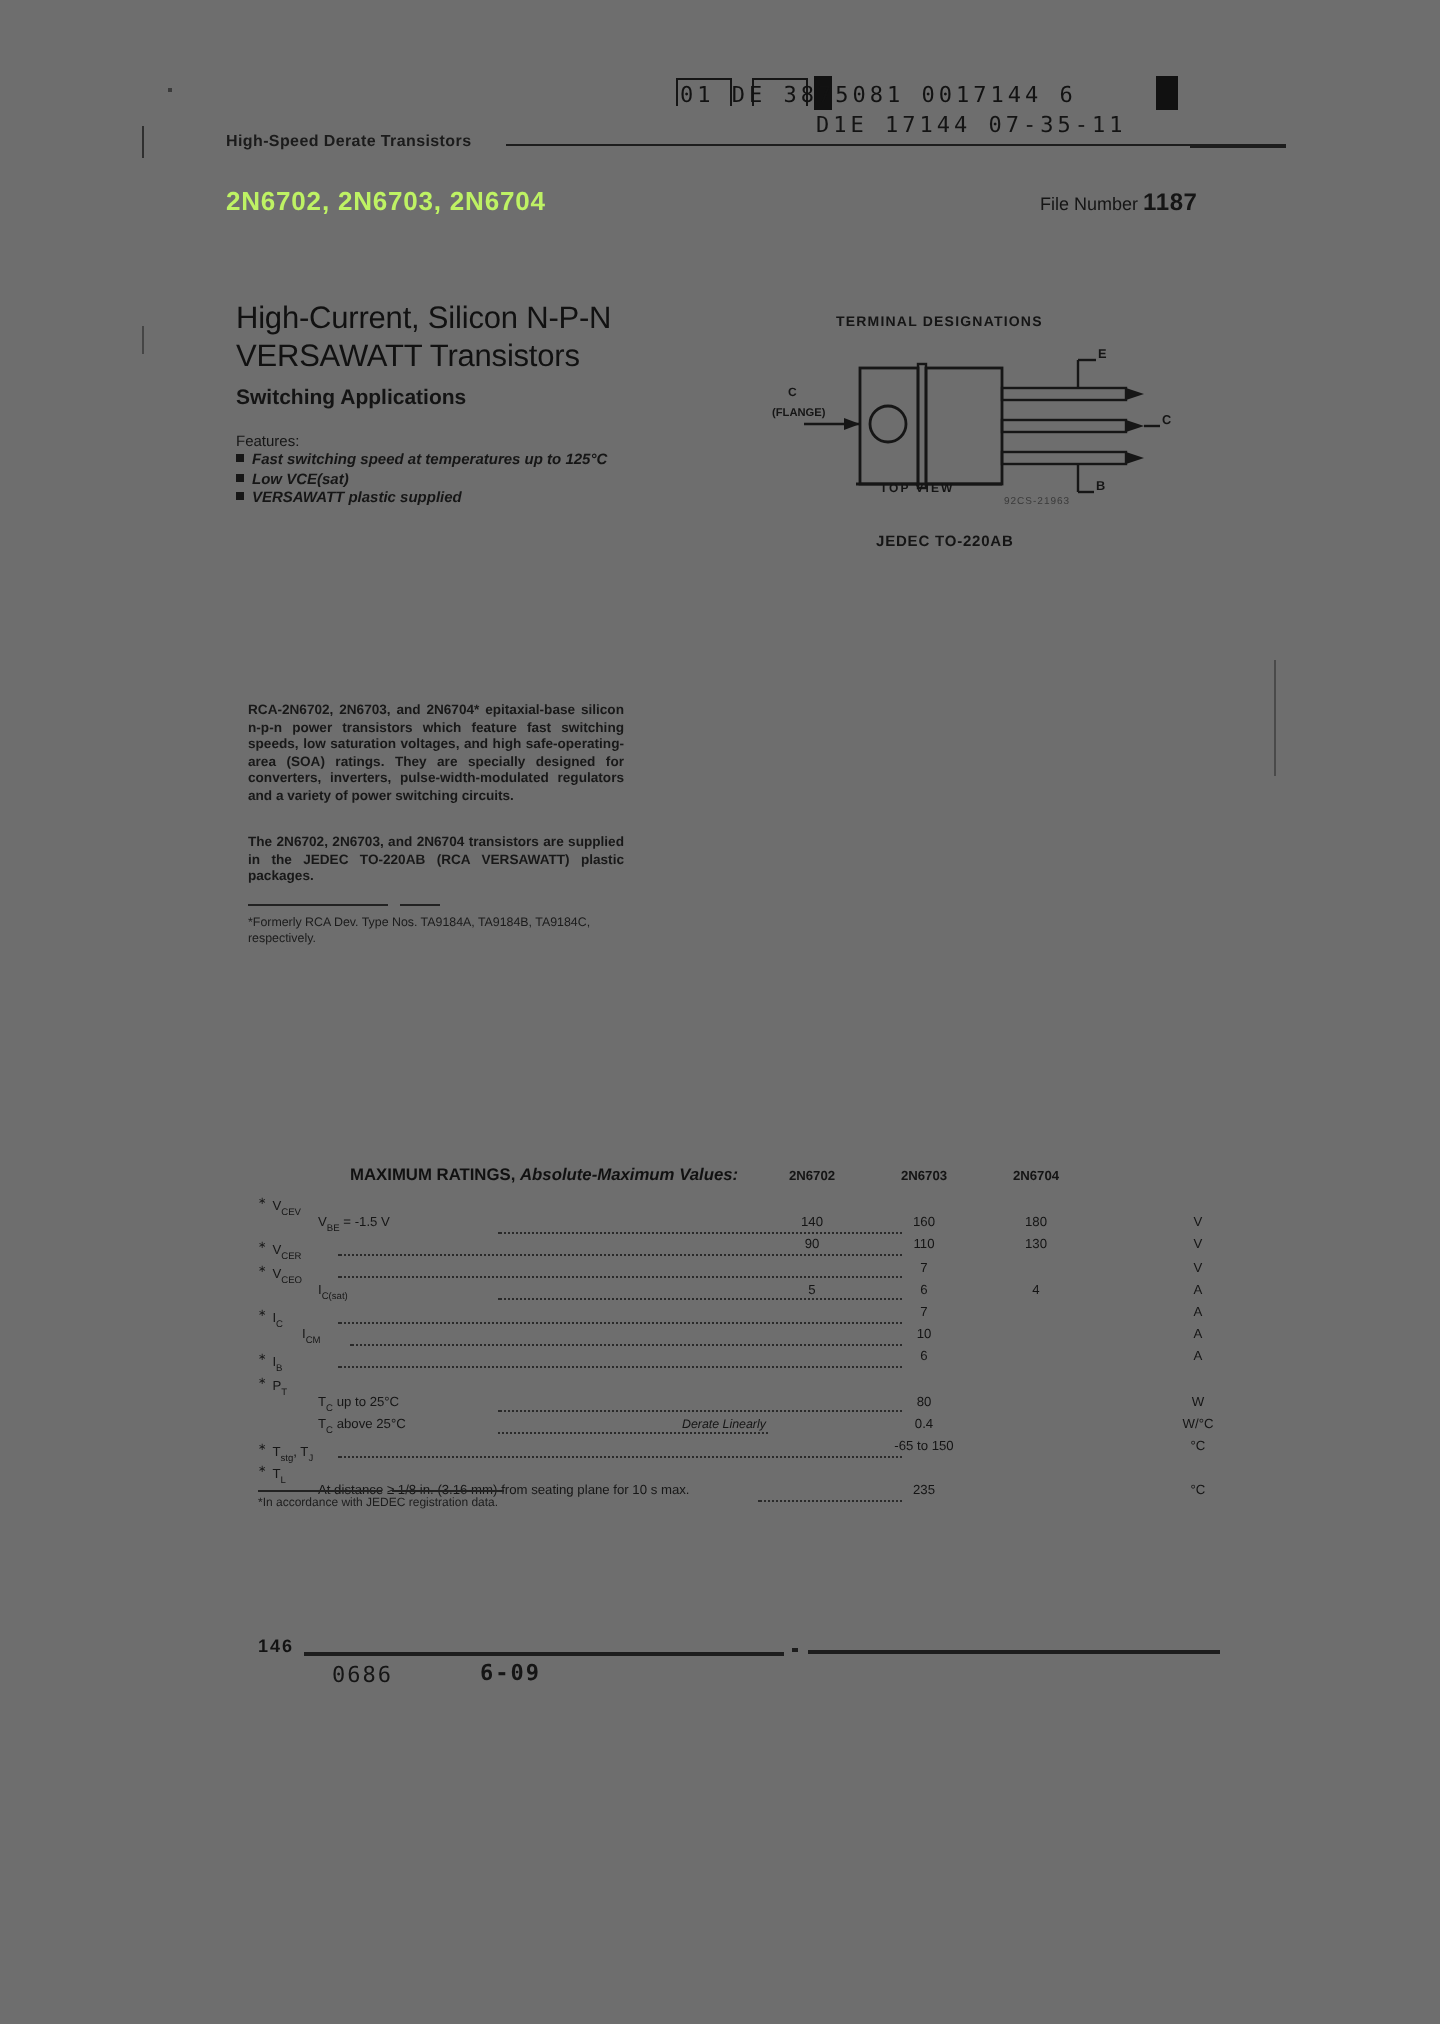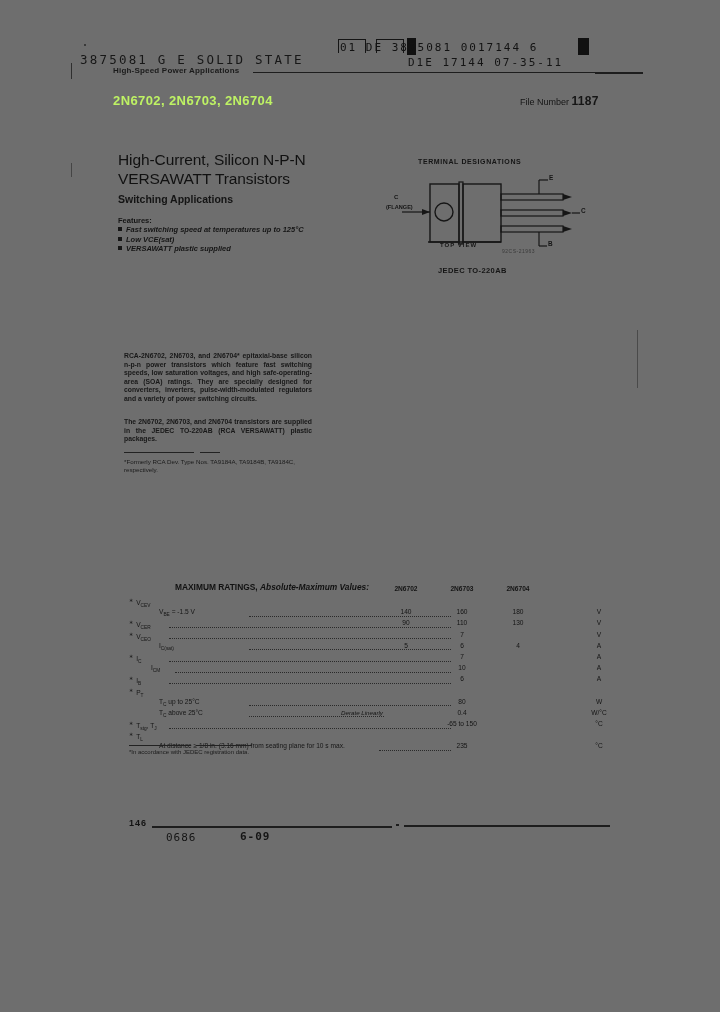--- a/index.html
+++ b/index.html
@@ -49,21 +49,21 @@
   }
   .filenum{left:520px;top:94px;font-size:9px;white-space:nowrap;color:#151515;}
   .filenum b{font-size:12px;letter-spacing:.3px;}
 
   
   .title{
     left:118px;top:150px;width:280px;font-size:15.5px;font-weight:normal;
     line-height:19px;letter-spacing:-.1px;color:#111;
   }
   .subtitle{left:118px;top:193px;font-size:10.5px;font-weight:bold;color:#141414;}
-  .feat-h{left:118px;top:216px;font-size:7.5px;font-weight:bold;color:#151515;}
+  .feat-h{left:118px;top:216px;font-size:7.5px;font-weight:normal;color:#151515;}
   .feats{left:118px;top:225px;width:230px;}
   .feat{
     font-size:7.5px;font-style:italic;font-weight:bold;line-height:9.6px;
     color:#161616;white-space:nowrap;
   }
   .feat .sq{display:inline-block;width:4px;height:4px;background:#161616;
             margin-right:4px;vertical-align:1px;}
 
   
   .td-title{left:418px;top:158px;font-size:7px;font-weight:bold;letter-spacing:.6px;color:#151515;}
@@ -124,22 +124,21 @@
 <div class="page">
 
   <div class="abs ocrbar">
     <div class="ocr-box" style="left:0px;top:1px;"></div>
     <div class="ocr-box" style="left:38px;top:1px;"></div>
     <div class="blk" style="left:69px;top:0px;width:9px;height:17px;"></div>
     <div class="blk" style="left:240px;top:0px;width:11px;height:17px;"></div>
     <div class="ocr-line" style="position:absolute;left:2px;top:3px;">01   DE   3875081 0017144 6</div>
   </div>
 
-  <div class="abs dept">3875081  G E SOLID STATE</div>
-  <div class="abs subdept">High-Speed Power Applications</div>
+  <div class="abs subdept">High-Speed Derate Transistors</div>
   <div class="abs ocr-line2">D1E  17144    07-35-11</div>
   <div class="abs rule-head"></div>
   <div class="abs rule-head2"></div>
   <div class="abs edge-l"></div>
   <div class="abs edge-l2"></div>
   <div class="abs edge-r"></div>
   <div class="spk" style="left:84px;top:44px;"></div>
 
   <div class="abs partnos">2N6702, 2N6703, 2N6704</div>
   <div class="abs filenum">

